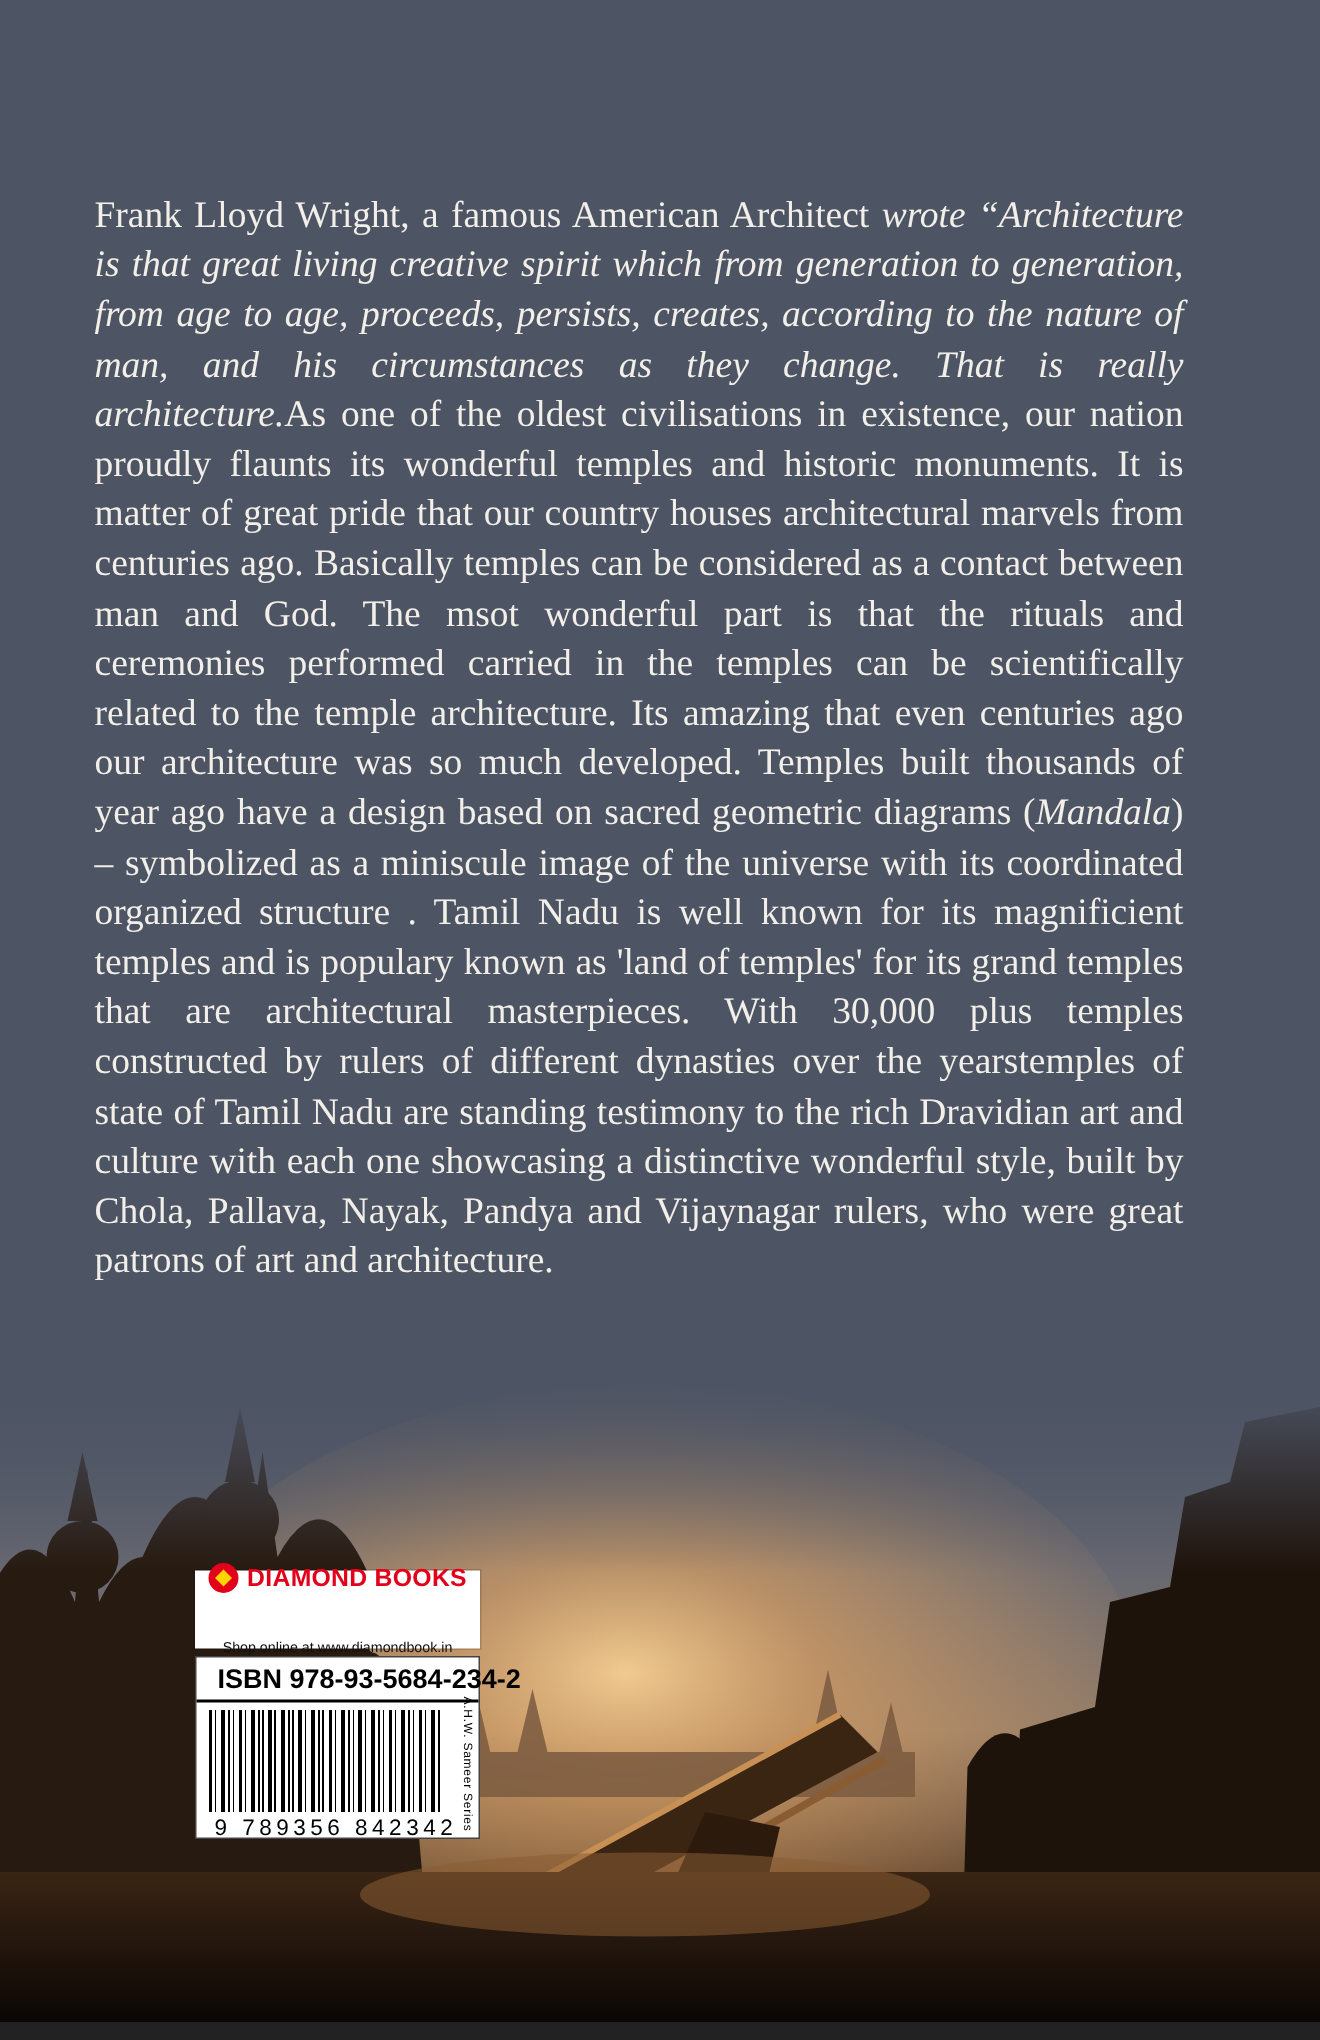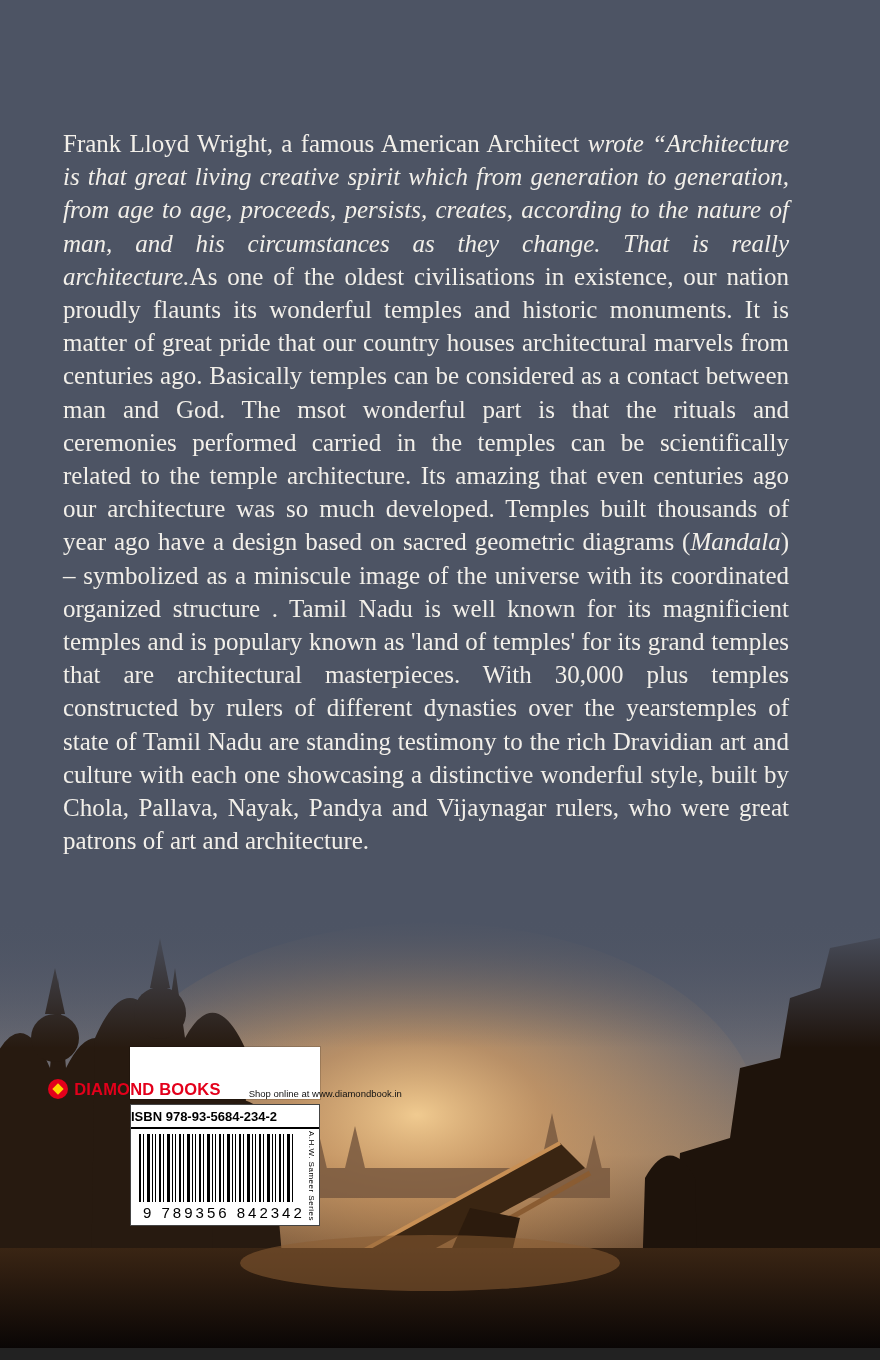--- a/index.html
+++ b/index.html
@@ -32,22 +32,22 @@
     width:880px; height:430px;
   }
   .photo svg { display:block; width:880px; height:430px; }
 
   
   .publisher-box {
     position:absolute;
     left:130px; top:1047px;
     width:190px; height:52px;
     background:#ffffff;
-    display:flex; flex-direction:row;
-    align-items:flex-end; justify-content:center;
+    display:flex; flex-direction:column;
+    align-items:center; justify-content:center;
     box-shadow:0 0 0 1px rgba(0,0,0,0.15);
     gap:28px;
   }
   .publisher-row { display:flex; align-items:center; gap:6px; }
   .db-logo {
     width:20px; height:20px; border-radius:50%;
     background:#e3001b;
     position:relative; flex:0 0 auto;
   }
   .db-logo::after {
@@ -78,23 +78,23 @@
     position:absolute;
     left:130px; top:1104px;
     width:190px; height:122px;
     background:#ffffff;
     border:1px solid #444;
     box-sizing:border-box;
   }
   .isbn-label {
     font-family:"Liberation Sans", sans-serif;
     font-weight:bold;
-    font-size:13px;
+    font-size:18px;
     color:#000;
-    padding:4px 6px 3px 0;
+    padding:4px 6px 3px 14px;
     border-bottom:2px solid #000;
     white-space:nowrap;
   }
   .bars {
     height:68px;
     margin:5px 24px 0 8px;
     background:repeating-linear-gradient(90deg,
       #000 0px,  #000 2px,
       #fff 2px,  #fff 4px,
       #000 4px,  #000 5px,

